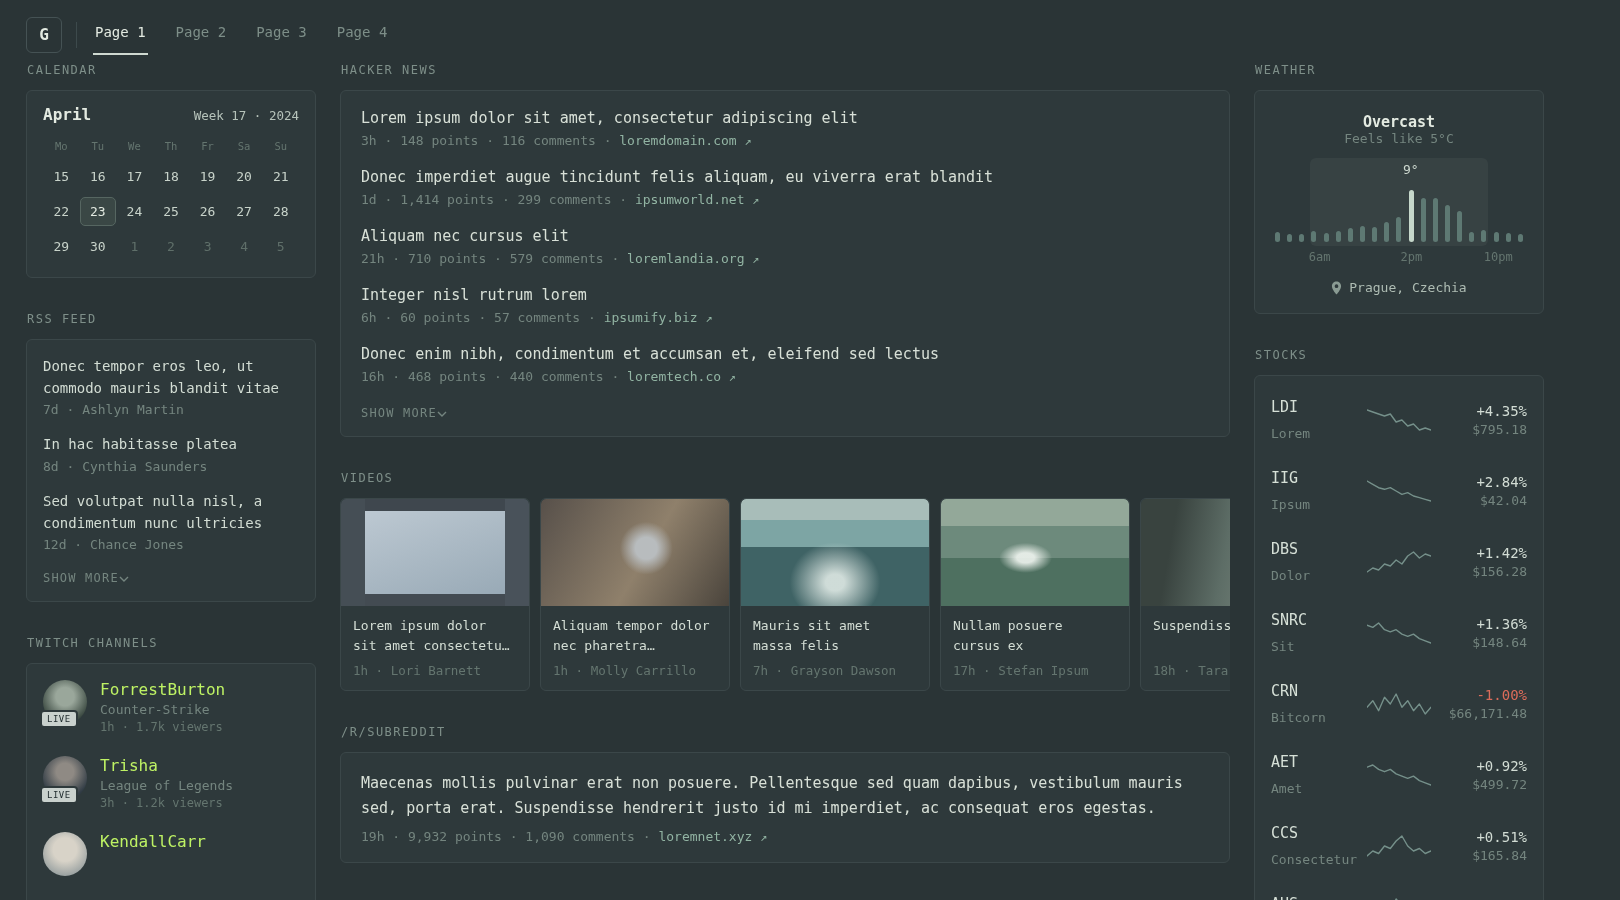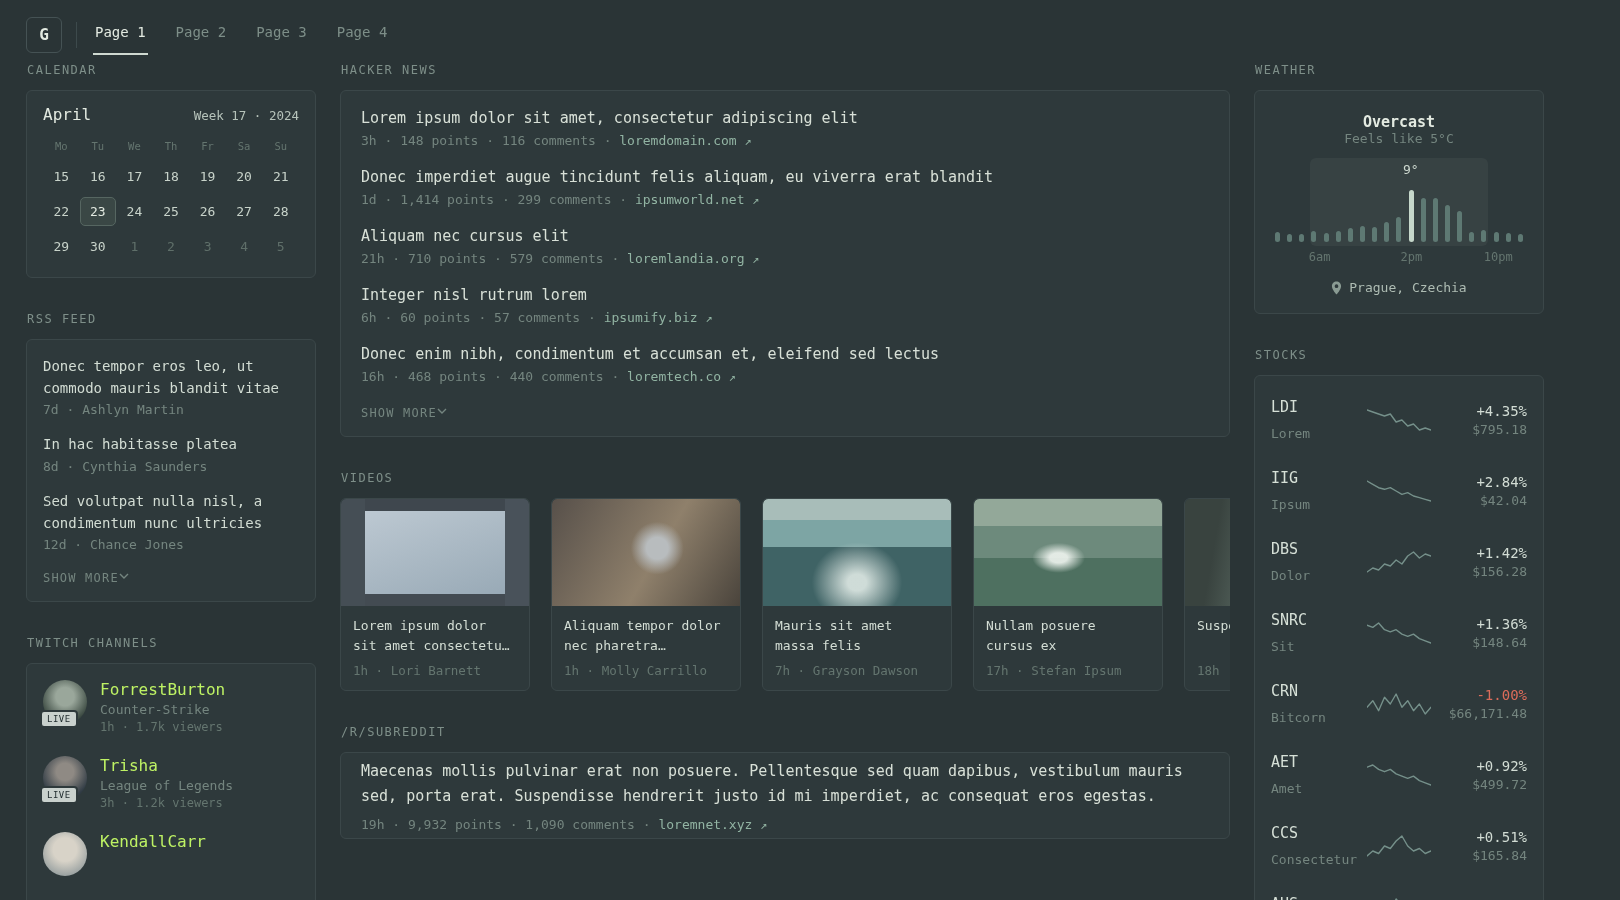--- a/index.html
+++ b/index.html
@@ -24,35 +24,35 @@
   .tab.active{color:var(--bright);border-bottom-color:#cfd9d1}
 
   
   .columns{display:grid;grid-template-columns:290px 890px 290px;gap:24px;padding:8px 26px 0 26px;align-items:start}
   .widget{margin-bottom:34px}
   .widget-title{font-size:12px;font-weight:normal;letter-spacing:1.5px;color:#7e8f89;margin:0 0 13px 1px}
 
   
   .calendar-card{padding:14px 16px 16px}
   .cal-header{display:flex;justify-content:space-between;align-items:baseline;margin-bottom:16px}
-  .cal-month{font-size:16px;font-weight:normal;color:var(--bright)}
+  .cal-month{font-size:16px;font-weight:bold;color:var(--bright)}
   .cal-week{font-size:12.5px;color:#b6c3ba}
   .cal-grid{display:grid;grid-template-columns:repeat(7,1fr);text-align:center}
   .cal-dow{font-size:10.5px;color:var(--dimmer);margin-bottom:10px}
   .cal-days{row-gap:6px;font-size:13px;color:#c8d3ca}
   .day{padding:6px 0;border-radius:5px;border:1px solid transparent;cursor:pointer}
   .day.dim{color:#5f6f69}
   .day.selected{background:var(--sel-bg);border-color:var(--sel-border);color:var(--bright)}
 
   
   .rss-card{padding:16px}
   .feed-item{margin-bottom:17px;cursor:pointer}
   .feed-title{font-size:14px;line-height:1.55;color:#d3ddd4;margin-bottom:3px}
   .feed-meta{font-size:13px;color:var(--dim)}
-  .show-more{display:inline-flex;background:none;border:none;font:inherit;
+  .show-more{display:inline-flex;align-items:center;background:none;border:none;font:inherit;
              color:var(--dim);font-size:12px;letter-spacing:1.2px;cursor:pointer;padding:2px 0 0 0}
   .show-more svg{margin-top:2px}
 
   .hn-card{padding:18px 20px 16px}
   .hn-item{margin-bottom:20px;cursor:pointer}
   .hn-title{font-size:15px;color:#d8e0d7;margin-bottom:6px}
   .hn-meta{font-size:13px;color:var(--dim)}
   .link{color:var(--accent);text-decoration:none;cursor:pointer}
   .ext{font-size:12px}
 
@@ -66,42 +66,42 @@
   .avatar.c{background:radial-gradient(circle at 50% 40%, #d8d3c8 0 34%, #98a0a0 78%)}
   .live-badge{position:absolute;left:-3px;bottom:-4px;background:#c9d1cd;color:#1e2a2c;
               font-size:9px;letter-spacing:.5px;padding:2px 5px;border-radius:4px;border:2px solid var(--card)}
   .live-badge:empty{display:none}
   .channel-name{font-size:16px;color:#bef264;margin-bottom:3px}
   .channel-game{font-size:13px;color:var(--dim);margin-bottom:3px}
   .channel-game:empty,.channel-meta:empty{display:none}
   .channel-meta{font-size:12px;color:var(--dimmer)}
 
   
-  .videos-row{display:flex;gap:21px;overflow:hidden}
+  .videos-row{display:flex;gap:10px;overflow:hidden}
   .video-card{flex:0 0 190px;overflow:hidden;cursor:pointer;padding:0}
   .thumb{width:100%;height:107px;border-radius:5px 5px 0 0}
   .thumb.t1{background:
       linear-gradient(90deg,#454e55 0 13%,rgba(0,0,0,0) 13% 87%,#49525a 87%),
       linear-gradient(180deg,#3f474e 0 11%,rgba(0,0,0,0) 11% 89%,#434b52 89%),
       linear-gradient(160deg,#c2cdd6,#93a5b2)}
   .thumb.t2{background:
       radial-gradient(circle at 56% 46%,#b8bcbe 0 9%,rgba(0,0,0,0) 22%),
       linear-gradient(120deg,#57504a,#8f806b 55%,#4a443c)}
   .thumb.t3{background:
       radial-gradient(ellipse at 50% 78%,rgba(232,241,236,.85) 0 7%,rgba(0,0,0,0) 34%),
       linear-gradient(180deg,#a8bdb9 0 20%,#7da5a4 20% 45%,#3f6365 45%)}
   .thumb.t4{background:
       radial-gradient(ellipse at 45% 55%,rgba(240,245,240,.9) 0 6%,rgba(0,0,0,0) 18%),
       linear-gradient(180deg,#93a899 0 25%,#6d8a7c 25% 55%,#4e7060 55%)}
   .thumb.t5{background:linear-gradient(100deg,#39433f 0 18%,#5d6d66 45%,#7d8a80 75%,#8d968b)}
   .video-body{padding:10px 12px 12px}
   .video-title{font-size:13px;line-height:1.55;color:#d4ded5;height:41px;overflow:hidden}
   .video-meta{font-size:12.5px;color:var(--dimmer);margin-top:6px;white-space:nowrap}
 
-  .reddit-card{padding:6px 20px}
+  .reddit-card{padding:18px 20px}
   .reddit-title{font-size:15px;line-height:1.65;color:#d8e0d7;margin-bottom:8px}
 
   
   .weather-card{padding:16px 16px 18px;text-align:center}
   .weather-cond{font-size:15px;font-weight:bold;color:var(--bright);margin-top:6px}
   .weather-feels{font-size:13px;margin:0 0 16px}
   .weather-chart{position:relative;height:80px;margin:0 4px}
   .day-band{position:absolute;top:-4px;bottom:-4px;background:rgba(223,235,225,.055);border-radius:6px}
   .temp-label{position:absolute;top:0;transform:translateX(-50%);font-size:13px;color:#cdd8cf}
   .wbars{position:absolute;left:0;right:0;bottom:0;height:56px;display:flex;align-items:flex-end;justify-content:space-between}

